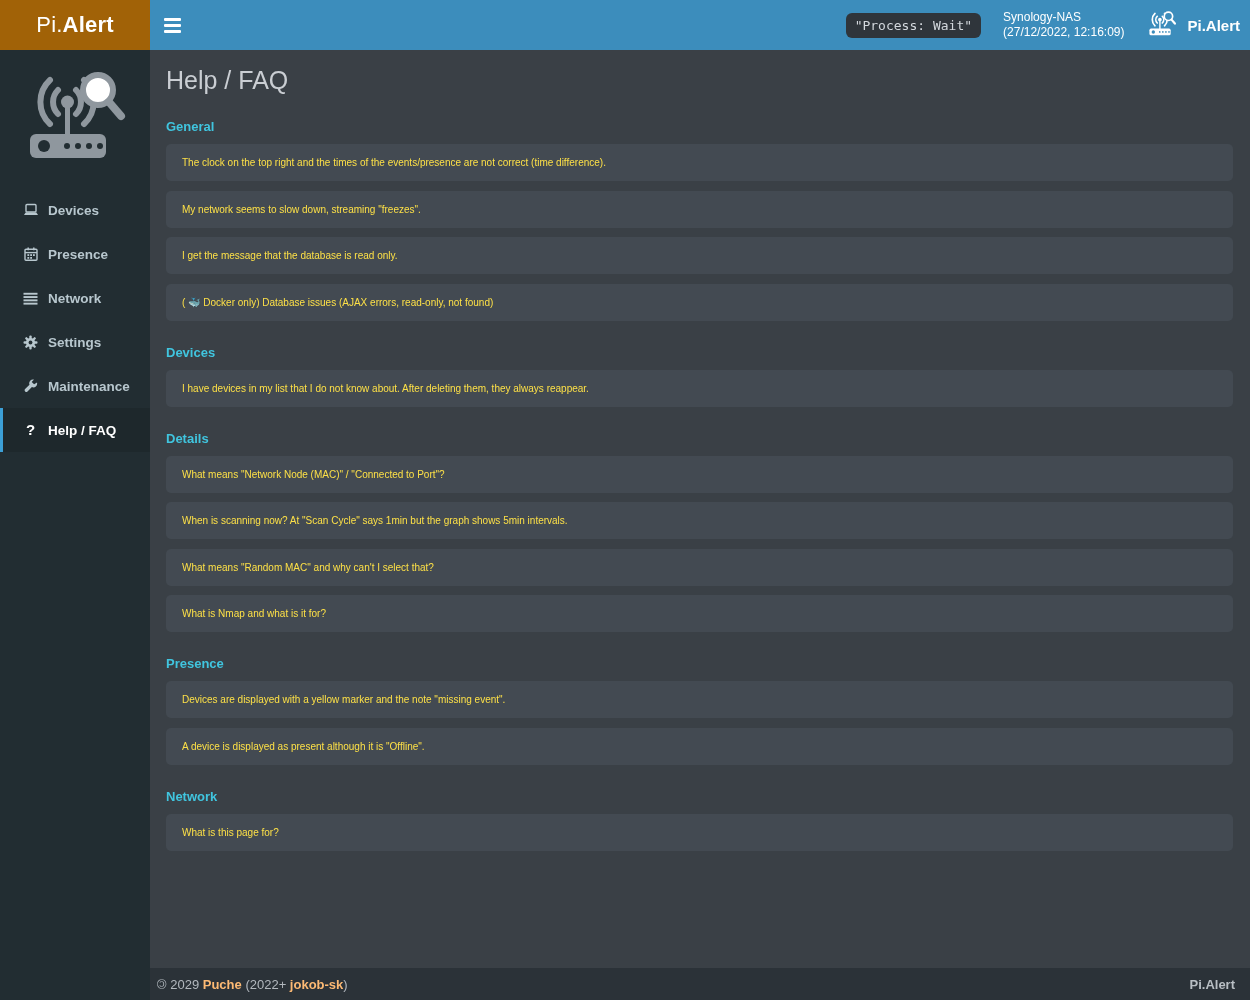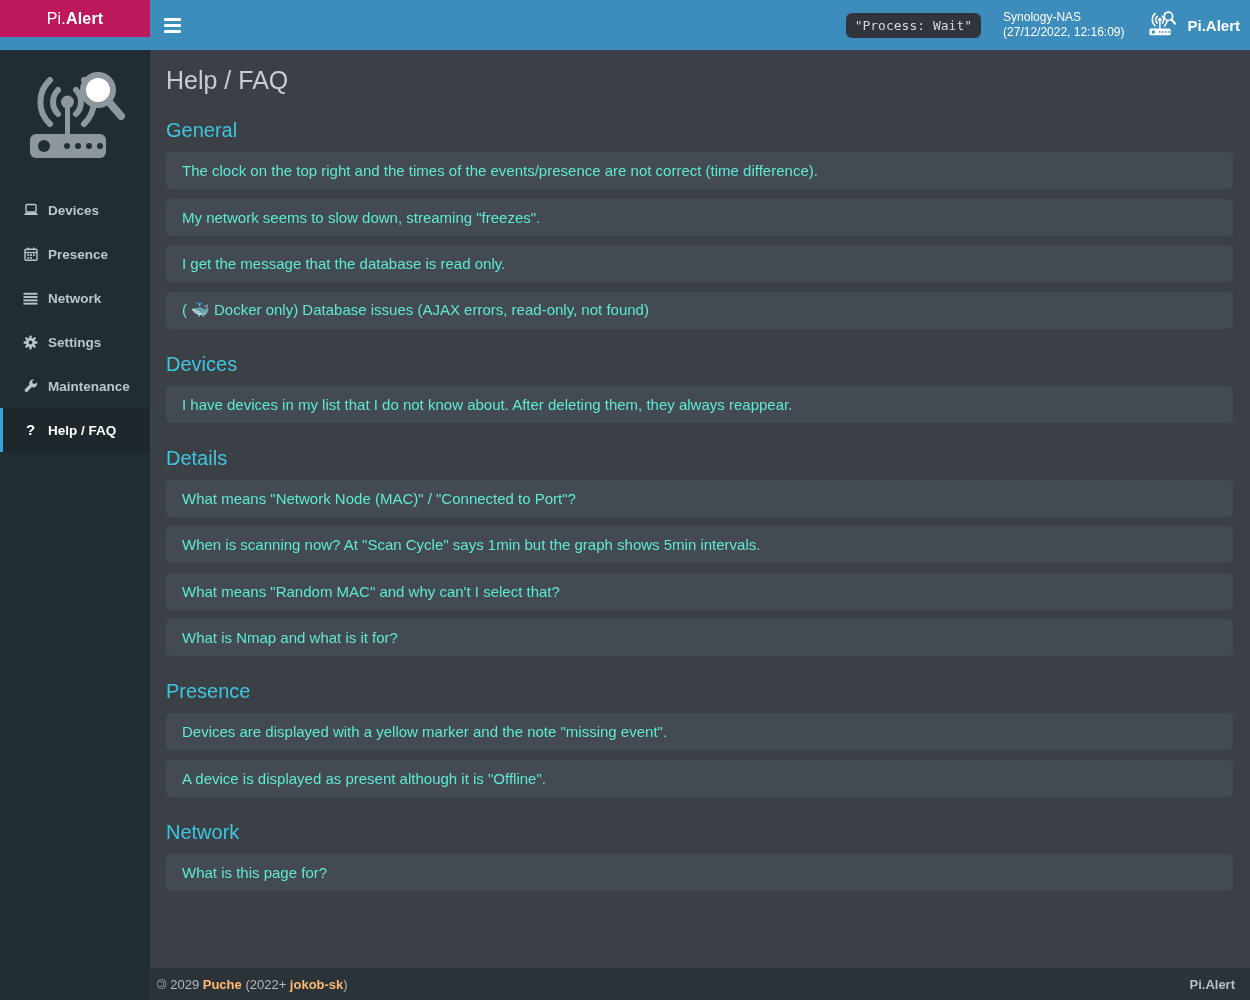--- a/index.html
+++ b/index.html
@@ -1,23 +1,23 @@
 <!DOCTYPE html>
 <html><head>
 <meta charset="utf-8">
 <style>
   * { margin:0; padding:0; box-sizing:border-box; }
   html,body { width:1250px; height:1000px; overflow:hidden; background:#3a4046;
               font-family:"Liberation Sans", sans-serif; }
 
   
   .header { position:absolute; top:0; left:0; width:1250px; height:50px; background:#3c8dbc; z-index:5; }
-  .header-logo { position:absolute; left:0; top:0; width:150px; height:37px; background:#be185d;
+  .header-logo { position:absolute; left:0; top:0; width:150px; height:50px; background:#a16207;
                  color:#fff; display:flex; align-items:center; justify-content:center;
-                 font-size:16px; letter-spacing:.2px; cursor:pointer; }
+                 font-size:22px; letter-spacing:.2px; cursor:pointer; }
   .header-logo b { font-weight:bold; }
   .navbar { position:absolute; left:150px; right:0; top:0; height:50px; display:flex; align-items:center; }
   .hamburger { width:45px; height:50px; display:flex; flex-direction:column; justify-content:center;
                align-items:center; gap:3px; cursor:pointer; }
   .hamburger span { display:block; width:17px; height:3px; background:#fff; border-radius:1px; }
   .nav-right { margin-left:auto; display:flex; align-items:center; gap:22px; padding-right:10px; }
   .process-badge { background:#2f353b; color:#d3d8dd; border-radius:6px; padding:5px 9px;
                    font-family:"DejaVu Sans Mono", monospace; font-size:13px; cursor:pointer; }
   .device-info { color:#fff; font-size:12px; font-weight:normal; line-height:15px; text-align:left; }
   .brand-right { display:flex; align-items:center; gap:9px; color:#fff; cursor:pointer; }
@@ -33,24 +33,24 @@
   .menu-icon { width:17px; height:16px; margin-right:9px; display:flex; align-items:center;
                justify-content:center; flex-shrink:0; }
   .menu-icon svg { display:block; }
   .menu-label { font-size:13.5px; font-weight:bold; white-space:nowrap; }
   .q-glyph { font-size:15px; font-weight:bold; line-height:14px; }
 
   
   .content { position:absolute; top:50px; left:150px; width:1100px; height:918px;
              background:#3a4046; padding:10px 17px 0 16px; overflow:hidden; }
   .page-title { color:#caced3; font-size:25px; font-weight:normal; margin:6px 0 2px 0; }
-  .section-title { color:#40c5df; font-size:20px; font-weight:normal; margin:24px 0 10px 0; }
+  .section-title { color:#40c5df; font-size:13px; font-weight:bold; margin:24px 0 10px 0; }
   .faq-item { background:#434a52; border-radius:5px; height:37px; margin-bottom:9.5px;
               display:flex; align-items:center; padding-left:16px; cursor:pointer; }
-  .faq-text { color:#5eead4; font-size:15px; }
+  .faq-text { color:#fde047; font-size:10px; }
 
   
   .footer { position:absolute; left:150px; bottom:0; width:1100px; height:32px; background:#2b3238;
             display:flex; align-items:center; justify-content:space-between; padding:0 15px 0 7px; }
   .footer-left { color:#b2b8be; font-size:13px; }
   .footer-left b { color:#fdba74; }
   .flip { display:inline-block; transform:scaleX(-1); }
   .footer-right { color:#b9bfc4; font-size:13px; font-weight:bold; }
 </style>
 </head>

